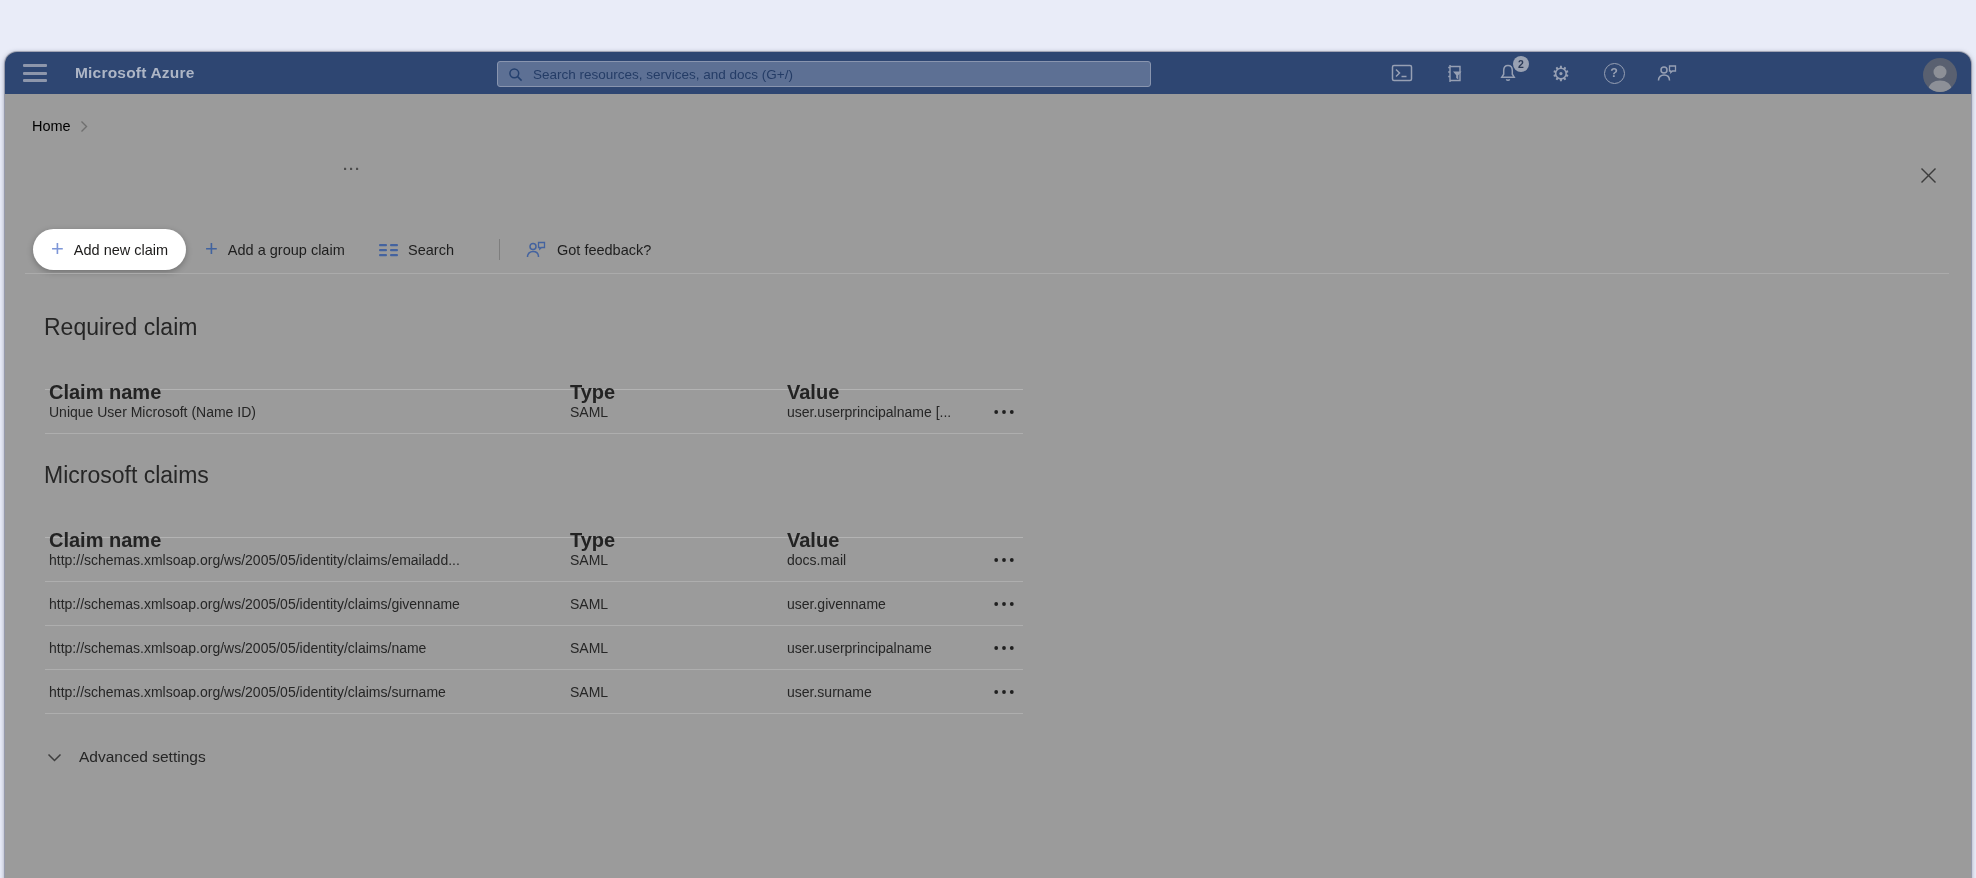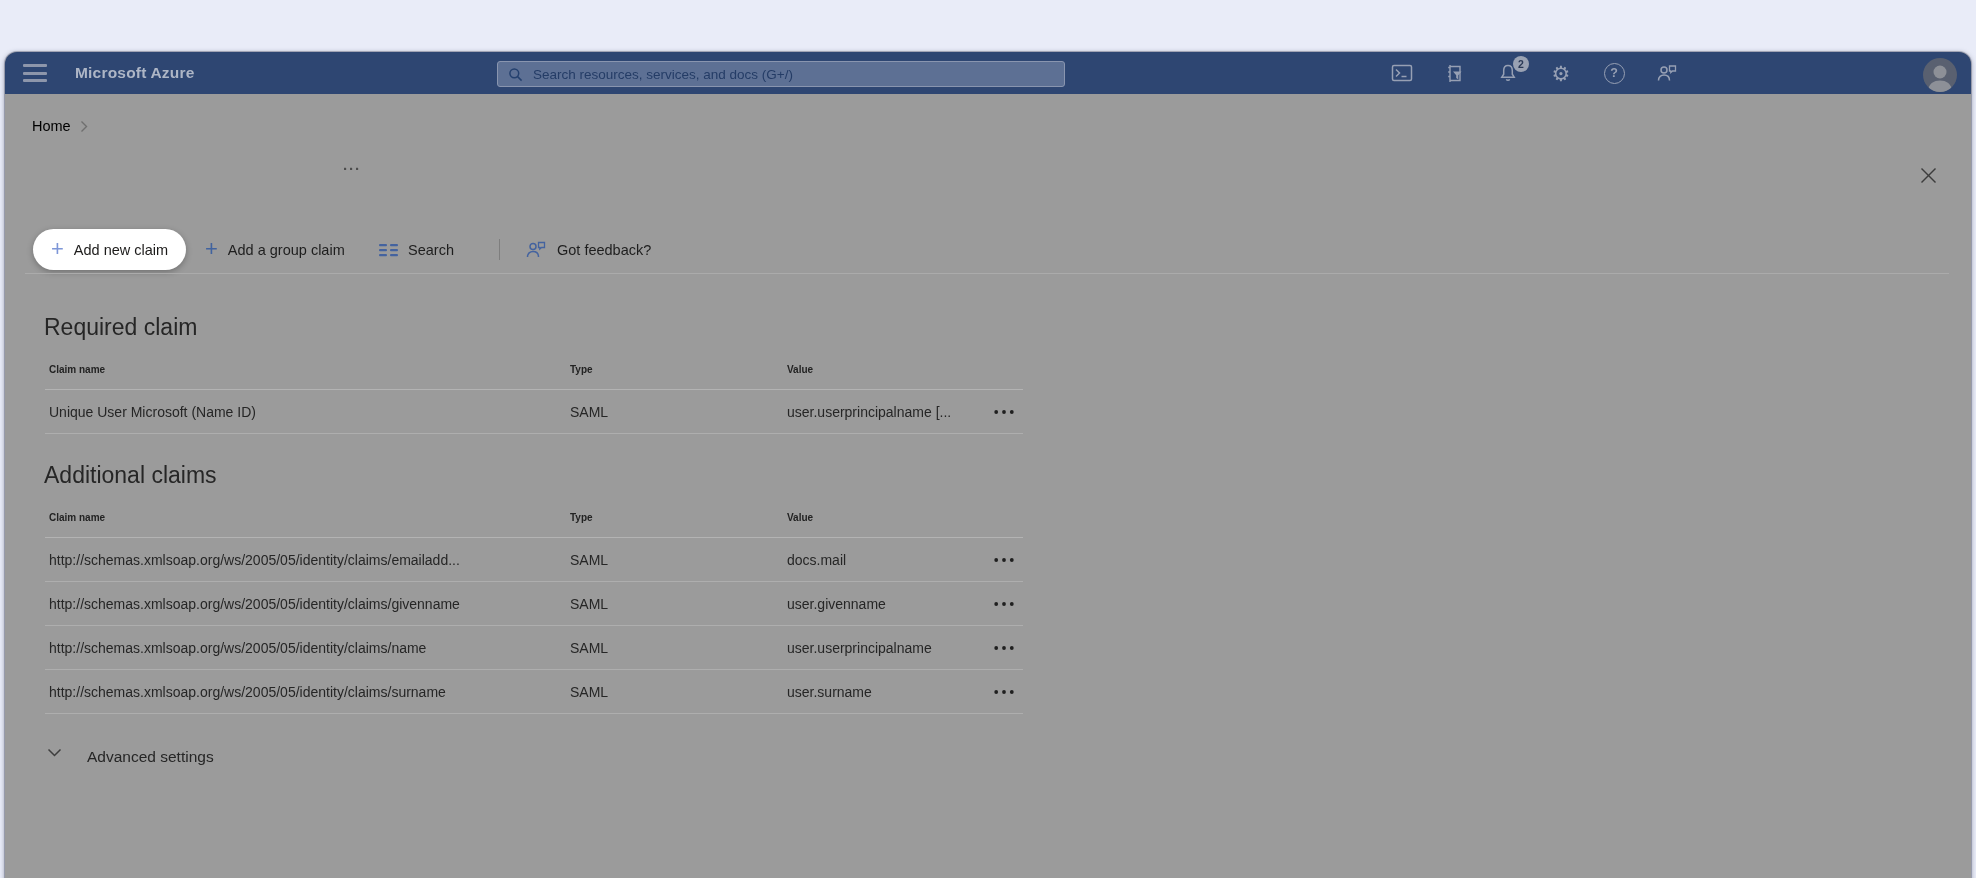--- a/index.html
+++ b/index.html
@@ -27,21 +27,21 @@
     position: absolute; left: 18px; top: 12px; width: 24px; height: 18px;
     background: none; border: none; cursor: pointer; padding: 0;
     display: flex; flex-direction: column; justify-content: space-between;
   }
   .hamburger span { display: block; height: 3px; background: #8d96ab; border-radius: 1px; }
   .brand {
     position: absolute; left: 70px; top: 12px;
     color: #aeb6c6; font-size: 15.5px; font-weight: 700; letter-spacing: .2px;
   }
   .search {
-    position: absolute; left: 492px; top: 9px; width: 568px; height: 26px;
+    position: absolute; left: 492px; top: 9px; width: 654px; height: 26px;
     background: #5d7094; border: 1px solid #8995af; border-radius: 3px;
     display: flex; align-items: center; padding: 0 10px; box-sizing: border-box; gap: 8px;
   }
   .search svg { flex: 0 0 auto; }
   .search input {
     flex: 1; background: transparent; border: none; outline: none;
     font-family: "Liberation Sans", sans-serif;
     font-size: 13.5px; color: #243c66;
   }
   .search input::placeholder { color: #243c66; opacity: 1; }
@@ -114,35 +114,35 @@
     position: absolute; left: 20px; top: 221px; width: 1924px; height: 1px; background: #ababab;
   }
   
   .section-title { position: absolute; left: 39px; margin: 0; font-size: 23px; font-weight: 400; color: #262626; }
   .st-required { top: 262px; }
   .st-additional { top: 410px; }
   .claims-table { position: absolute; left: 40px; width: 978px; }
   .t-required { top: 303px; }
   .t-additional { top: 451px; }
   .thead { position: relative; height: 34px; border-bottom: 1px solid #b3b3b3; }
-  .thead span { position: absolute; top: 9px; font-size: 10px; font-weight: 700; color: #232323; }
+  .thead span { position: absolute; top: 26px; font-size: 20px; font-weight: 700; color: #232323; }
   .trow { position: relative; height: 43px; border-bottom: 1px solid #aeaeae; }
   .trow span { position: absolute; top: 14px; font-size: 14px; color: #262626; white-space: nowrap; }
   .c-name { left: 4px; }
   .c-type { left: 525px; text-align: right; }
   .c-value { left: 742px; }
   .more-btn {
     position: absolute; right: 2px; top: 0; height: 100%; width: 34px;
     background: none; border: none; cursor: pointer; padding: 0;
     display: flex; align-items: center; justify-content: center; color: #1f1f1f;
   }
   
   .advanced {
     position: absolute; left: 38px; top: 692px;
-    display: inline-flex; gap: 25px;
+    display: inline-flex; align-items: center; gap: 17px;
     background: none; border: none; cursor: pointer; padding: 4px;
     font-family: "Liberation Sans", sans-serif;
     font-size: 15.5px; color: #262626;
   }
 </style>
 </head>
 <body>
 
 <div class="card">
 
@@ -267,21 +267,21 @@
       <button class="more-btn">
         <svg width="20" height="4" viewBox="0 0 20 4" fill="currentColor">
           <circle cx="2.2" cy="2" r="1.9"></circle>
             <circle cx="10" cy="2" r="1.9"></circle>
             <circle cx="17.8" cy="2" r="1.9"></circle>
         </svg>
       </button>
     </div>
   </div>
 
-  <h2 class="section-title st-additional">Additional claims</h2>
+  <h2 class="section-title st-additional">Microsoft claims</h2>
   <div class="claims-table t-additional">
     <div class="thead">
       <span class="c-name">Claim name</span>
       <span class="c-type">Type</span>
       <span class="c-value">Value</span>
     </div>
 
     <div class="trow">
       <span class="c-name">http://schemas.xmlsoap.org/ws/2005/05/identity/claims/emailadd...</span>
       <span class="c-type">SAML</span>

